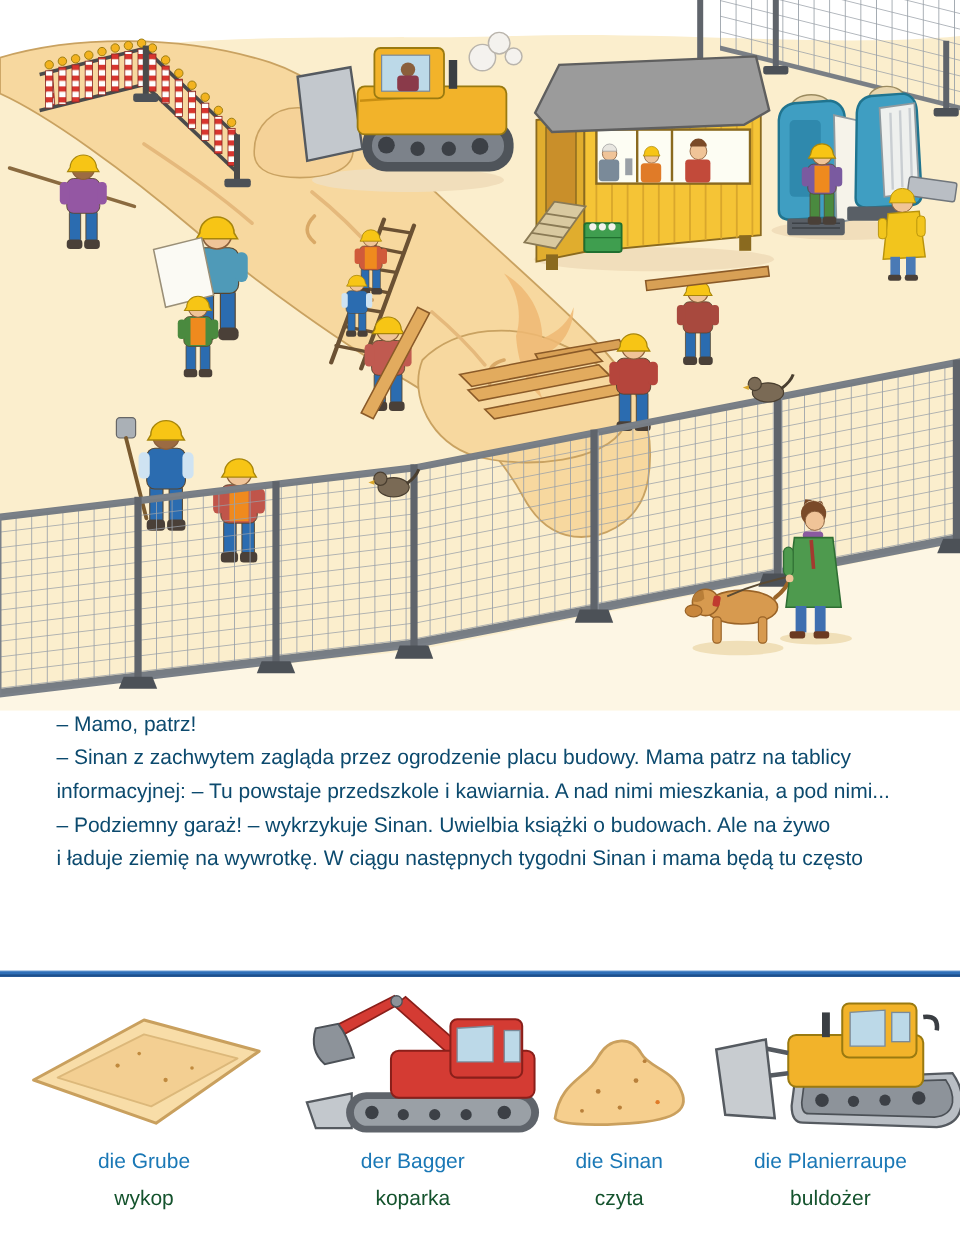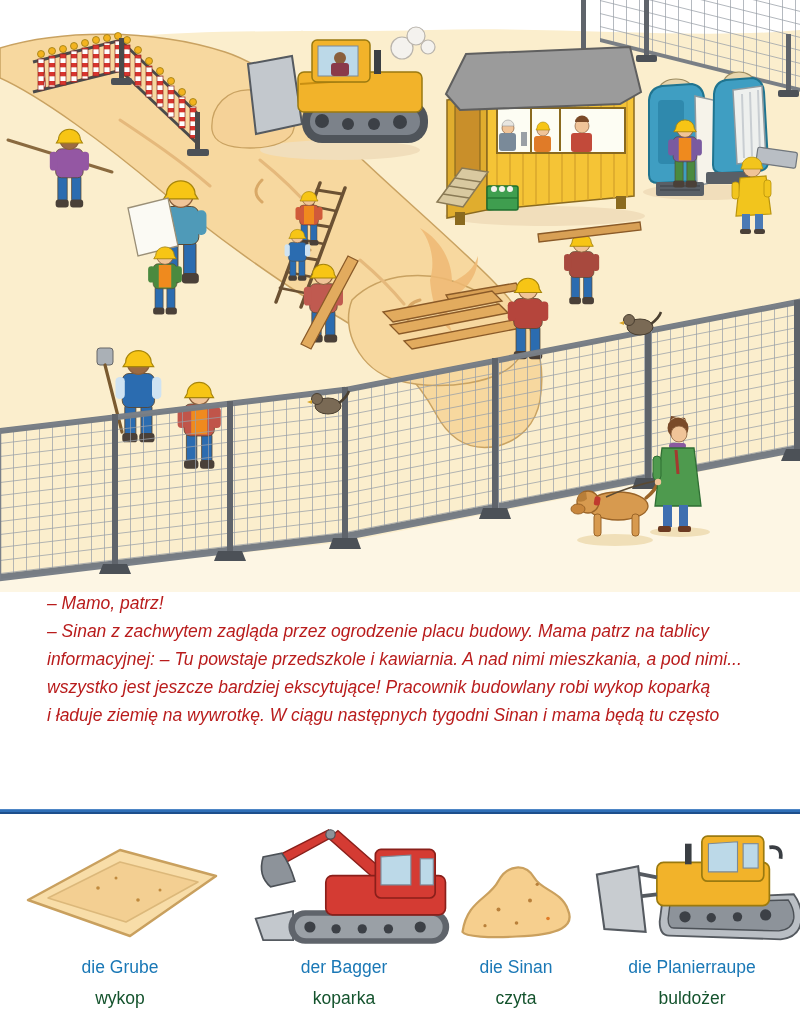--- a/index.html
+++ b/index.html
@@ -1,20 +1,20 @@
 <!DOCTYPE html>
 <html><head>
 <meta charset="utf-8">
 <style>
   html,body{margin:0;padding:0;background:#fff;}
   .page{position:relative;width:800px;height:1030px;background:#ffffff;overflow:hidden;
         font-family:"Liberation Sans",sans-serif;}
   .scene{position:absolute;top:0;left:0;}
   .story{position:absolute;left:47px;top:589px;width:724px;font-size:17.5px;line-height:28px;
-         color:#b91c1c;font-style:italic;}
+         color:#0c4a6e;}
   .story-line{height:28px;white-space:nowrap;}
   .divider{position:absolute;top:809px;left:0;width:800px;height:5px;background:#2f6fb7;
            border-bottom:2px solid #1d4f8c;box-sizing:border-box;border-top:1px solid #4e86c6;}
   .vocab{position:absolute;top:822px;left:0;width:800px;display:flex;}
   .vocab-item{display:flex;flex-direction:column;align-items:center;justify-content:flex-end;}
   .vi-1{width:30%;} .vi-2{width:26%;} .vi-3{width:17%;} .vi-4{width:27%;justify-content:space-between;}
   .vocab-img{height:124px;display:flex;align-items:flex-end;justify-content:center;}
   .vocab-de{color:#1a78b6;font-size:17.5px;margin-top:11px;}
   .vocab-pl{color:#14532d;font-size:17.5px;margin-top:10px;}
   
@@ -364,21 +364,21 @@
       <rect x="679" y="505" width="9" height="22" fill="#3f6fb0"></rect>
       <rect x="658" y="526" width="13" height="6" rx="2" fill="#6b3a22"></rect>
       <rect x="678" y="526" width="13" height="6" rx="2" fill="#6b3a22"></rect>
     </g>
   </svg>
 
   <div class="story">
     <div class="story-line">– Mamo, patrz!</div>
     <div class="story-line">– Sinan z zachwytem zagląda przez ogrodzenie placu budowy. Mama patrz na tablicy</div>
     <div class="story-line">informacyjnej: – Tu powstaje przedszkole i kawiarnia. A nad nimi mieszkania, a pod nimi...</div>
-    <div class="story-line">wszystko jest jeszcze bardziej ekscytujące! Pracownik budowlany robi wykop koparką</div>
+    <div class="story-line">– Podziemny garaż! – wykrzykuje Sinan. Uwielbia książki o budowach. Ale na żywo</div>
     <div class="story-line">i ładuje ziemię na wywrotkę. W ciągu następnych tygodni Sinan i mama będą tu często</div>
   </div>
 
   <div class="divider"></div>
 
   <div class="vocab">
 
     <div class="vocab-item vi-1">
       <div class="vocab-img">
         <svg width="205" height="108" viewBox="0 0 205 108">

